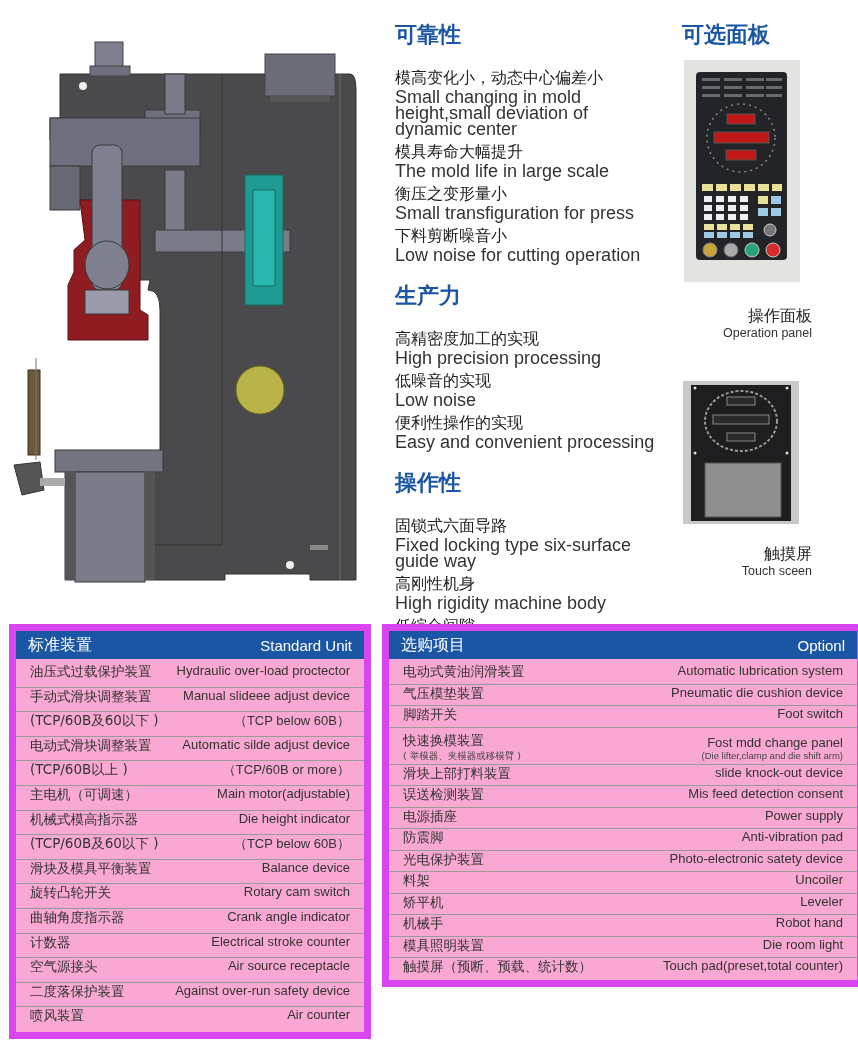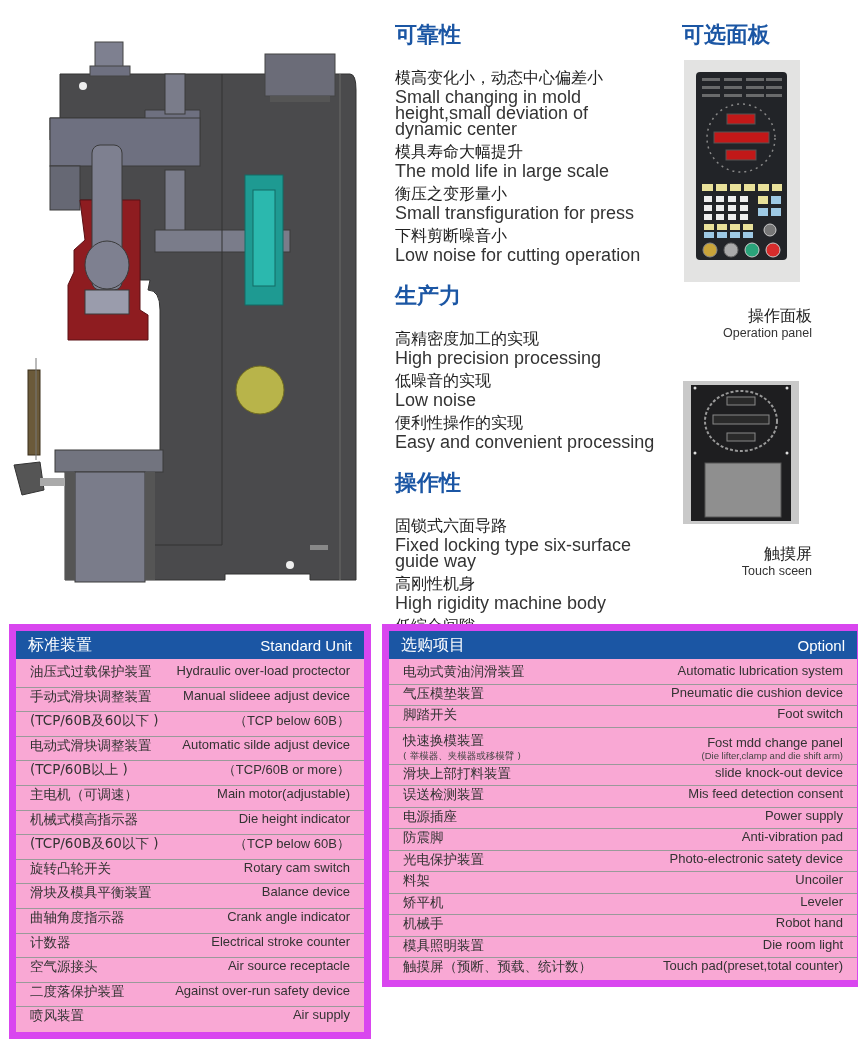--- a/index.html
+++ b/index.html
@@ -253,46 +253,46 @@
     </div>
   <div class="row">
       <span class="cn">机械式模高指示器</span>
       <span class="en">Die height indicator</span>
     </div>
   <div class="row">
       <span class="cn">(TCP/60B及60以下 )</span>
       <span class="en">（TCP below 60B）</span>
     </div>
   <div class="row">
+      <span class="cn">滑块及模具平衡装置</span>
+      <span class="en">Balance device</span>
+    </div>
+  <div class="row">
       <span class="cn">旋转凸轮开关</span>
       <span class="en">Rotary cam switch</span>
     </div>
   <div class="row">
-      <span class="cn">滑块及模具平衡装置</span>
-      <span class="en">Balance device</span>
-    </div>
-  <div class="row">
       <span class="cn">曲轴角度指示器</span>
       <span class="en">Crank angle indicator</span>
     </div>
   <div class="row">
       <span class="cn">计数器</span>
       <span class="en">Electrical stroke counter</span>
     </div>
   <div class="row">
       <span class="cn">空气源接头</span>
       <span class="en">Air source receptacle</span>
     </div>
   <div class="row">
       <span class="cn">二度落保护装置</span>
       <span class="en">Against over-run safety device</span>
     </div>
   <div class="row">
       <span class="cn">喷风装置</span>
-      <span class="en">Air supply</span>
+      <span class="en">Air counter</span>
     </div>
 </div>
 
 <div class="abs tbl right-tbl">
   <div class="tbl-head">
     <span class="cn">选购项目</span>
     <span class="en">Optionl</span>
   </div>
   <div style="height:4px"></div>
   <div class="row">

